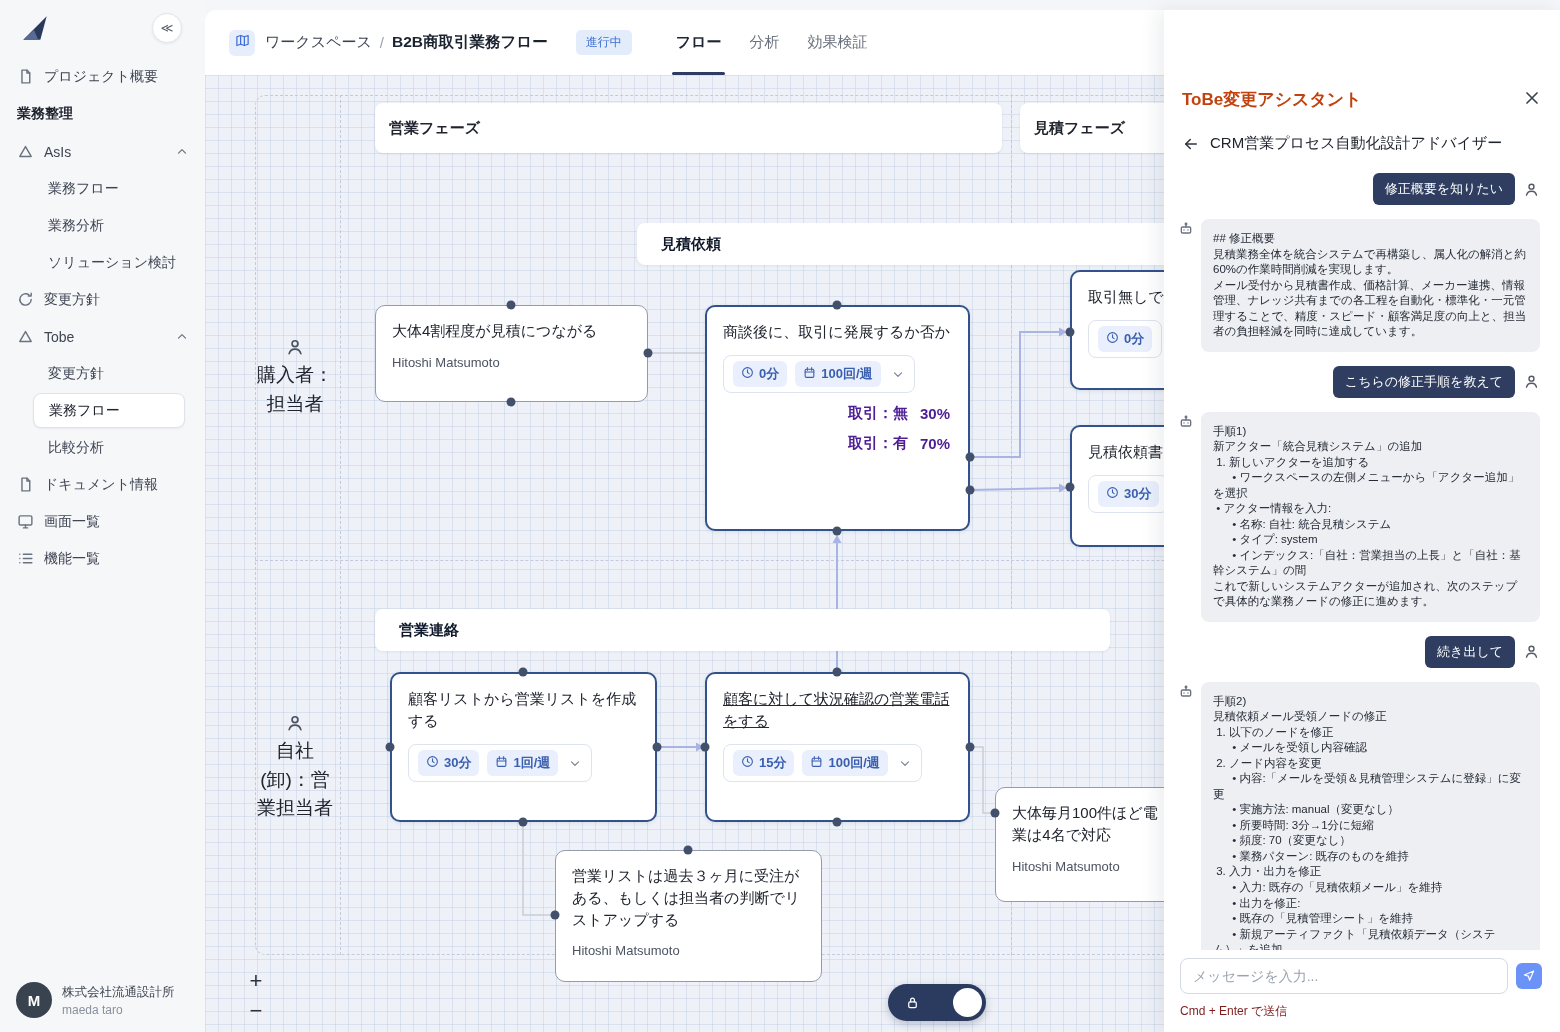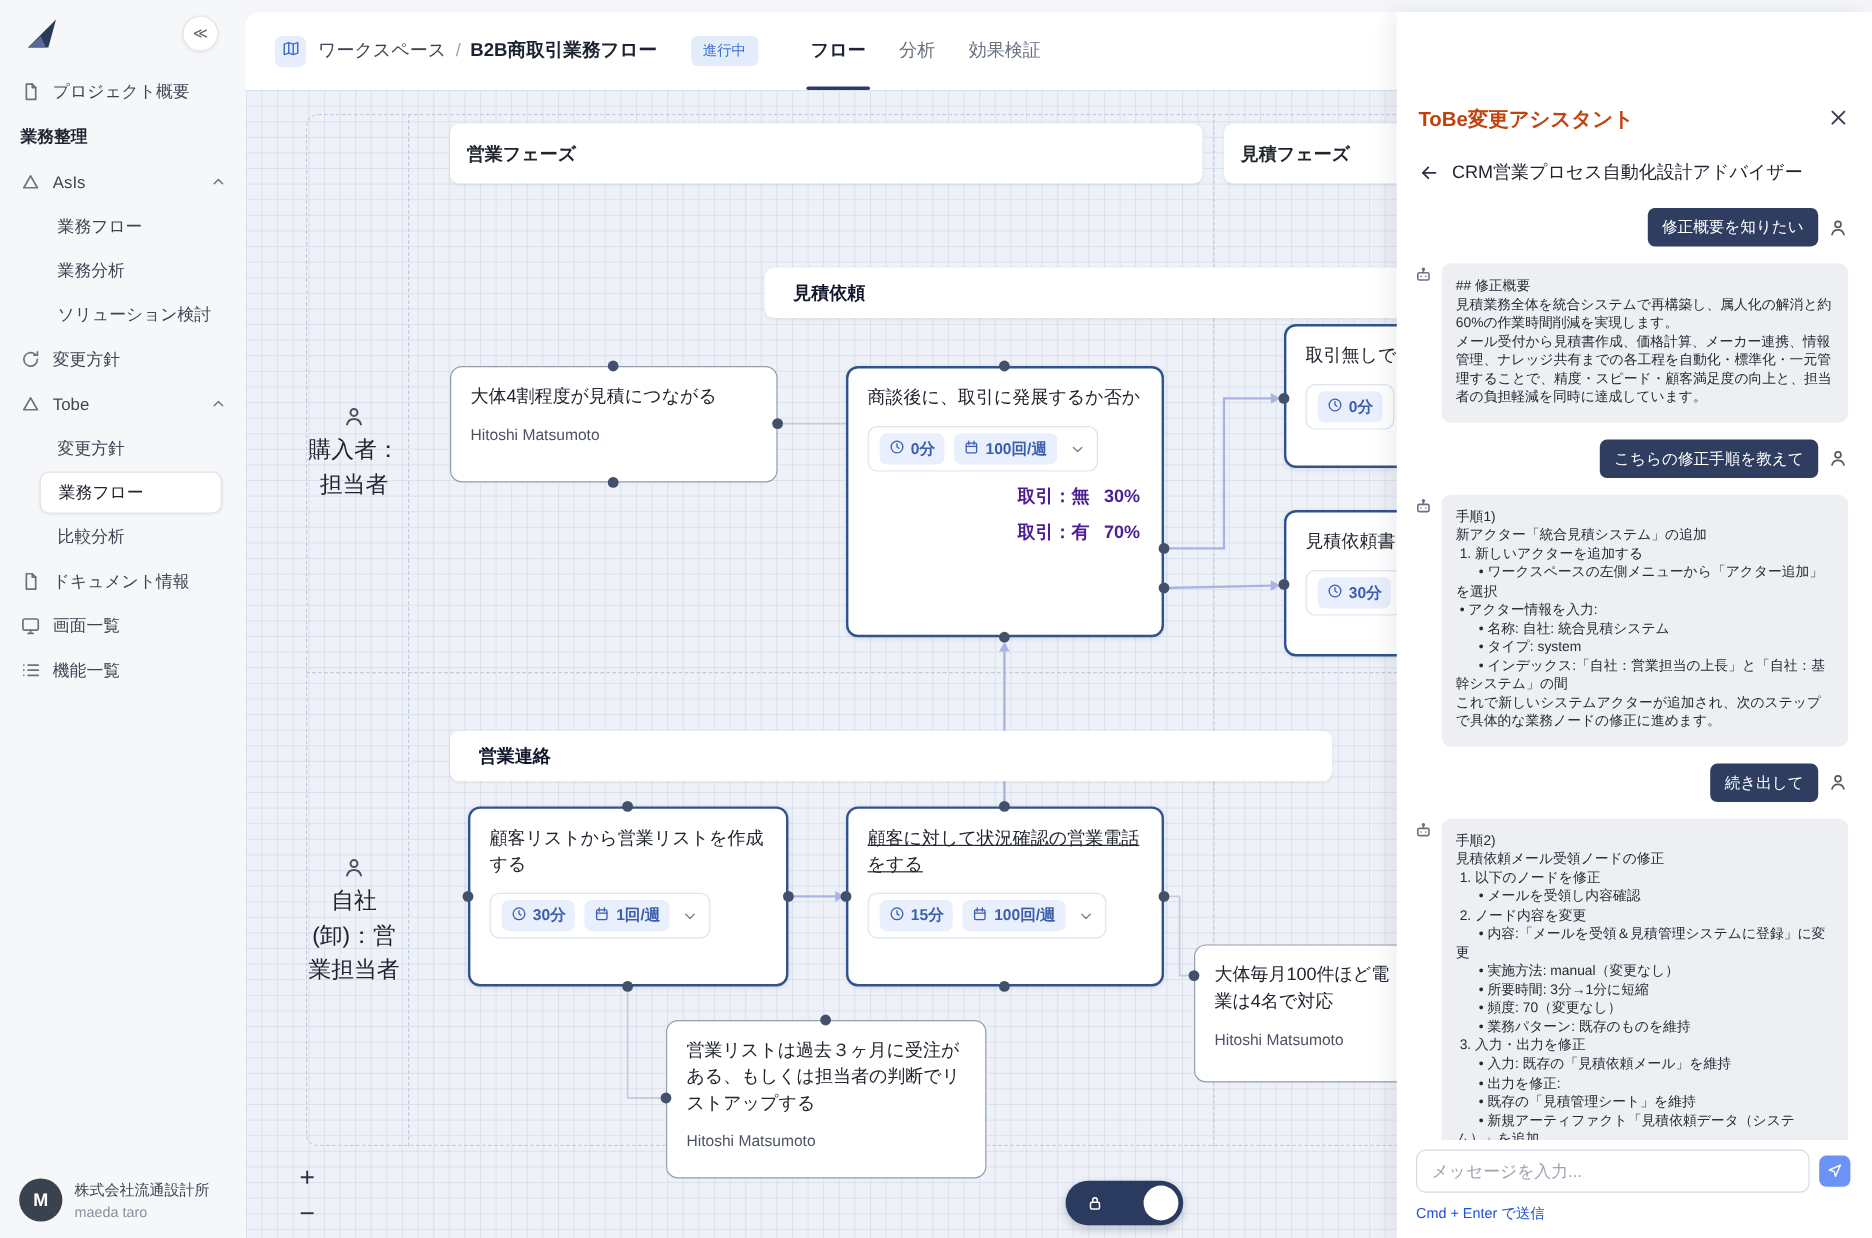--- a/index.html
+++ b/index.html
@@ -88,21 +88,21 @@
   .msg-user .pill { background:#2e3d60; color:#fff; font-size:13px; padding:7px 12px; border-radius:6px; }
   .u-ico { color:#555b66; display:flex; }
   .msg-bot { display:flex; gap:7px; align-items:flex-start; }
   .bot-ico { color:#6a7280; display:flex; margin-top:2px; flex:0 0 16px; }
   .bubble { background:#edeff2; border-radius:8px; padding:12px; font-size:11.5px; line-height:1.35; color:#252b36; white-space:pre-wrap; flex:1; }
   .as-input-area { flex:0 0 auto; padding:8px 18px 12px 16px; }
   .input-row { display:flex; align-items:center; gap:8px; }
   .as-input { flex:1; height:36px; border:1px solid #d5dae2; border-radius:8px; padding:0 12px; font-size:14px; color:#252b36; outline:none; background:#fff; }
   .as-input::placeholder { color:#9aa3af; }
   .send-btn { width:26px; height:26px; border-radius:6px; background:#6b93f7; color:#fff; display:flex; align-items:center; justify-content:center; border:none; cursor:pointer; }
-  .as-hint { font-size:12px; color:#1d4ed8; margin-top:9px; }
+  .as-hint { font-size:12px; color:#7f1d1d; margin-top:9px; }
 </style>
 </head>
 <body>
 
 <div class="app">
 
   <aside class="sidebar">
     <div class="sb-top">
       <span class="logo">
         <svg viewBox="0 0 32 32" width="34" height="34">

